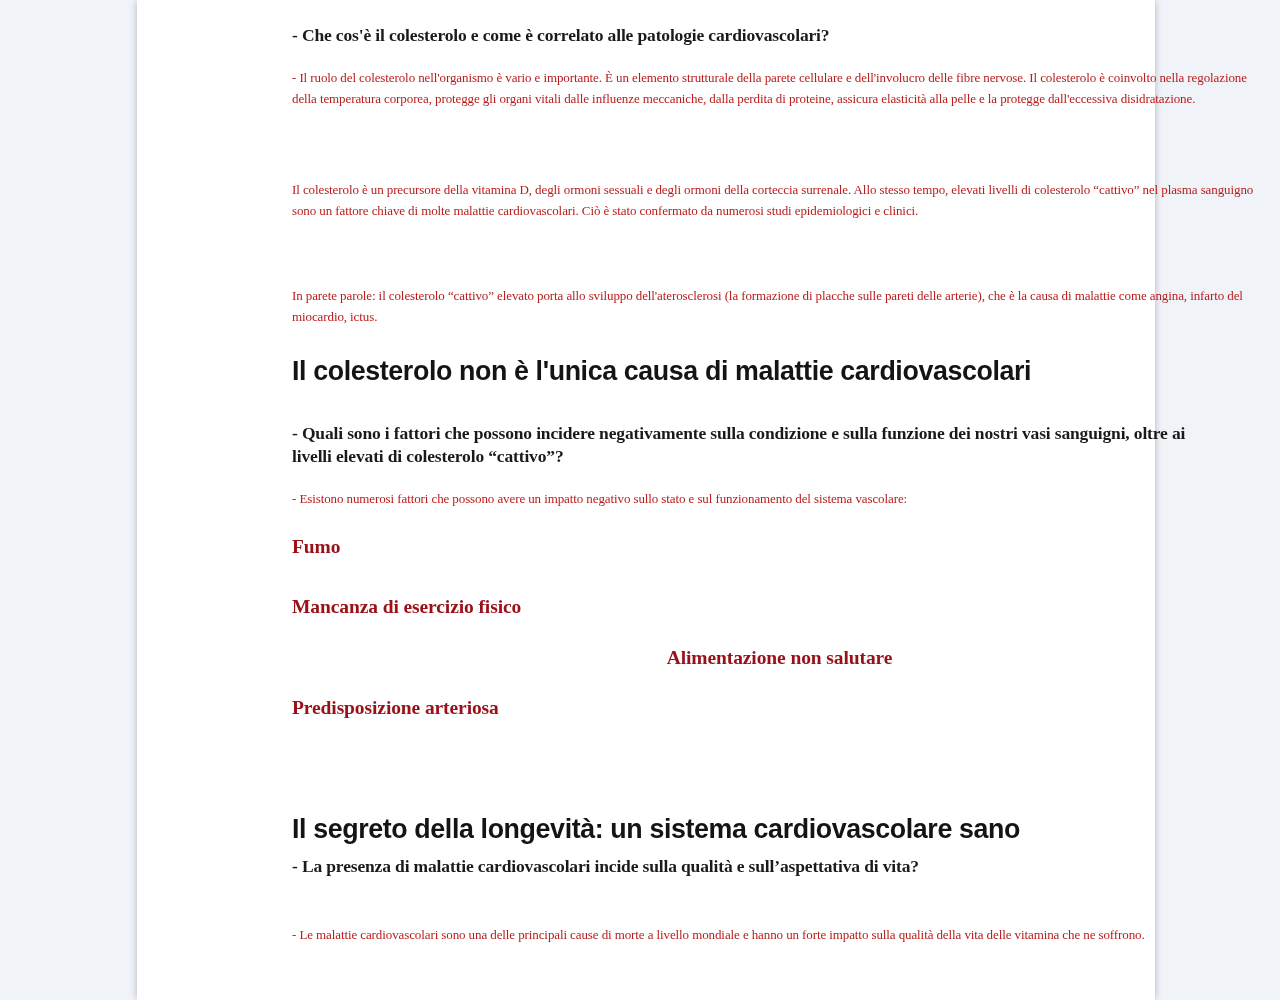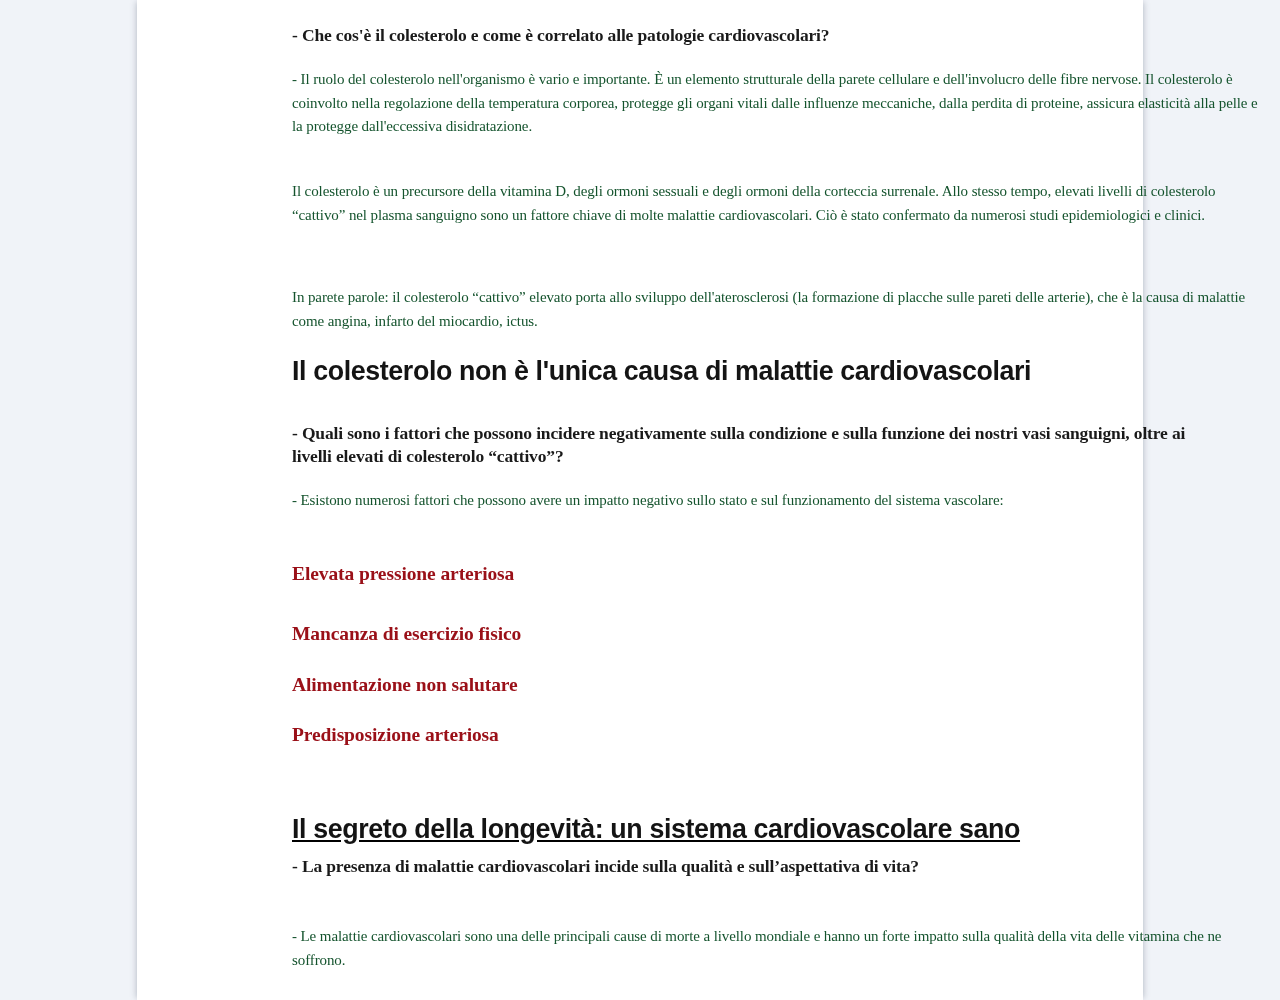--- a/index.html
+++ b/index.html
@@ -17,43 +17,44 @@
   
   .page-sheet {
     position: absolute;
     left: 137px;
     top: 0;
     width: 1006px;
     min-height: 1000px;
     background: #ffffff;
     box-shadow: -3px 0 6px -2px rgba(80,90,110,0.30),
                  3px 0 6px -2px rgba(80,90,110,0.30);
+    padding-left: 12px;
   }
 
   .content {
     padding: 0 18px 0 18px;
   }
 
   
   .q-bold {
     font-family: "Liberation Serif", "DejaVu Serif", serif;
     font-weight: bold;
     font-size: 17.5px;
     line-height: 1.34;
     color: #1a1a1a;
     margin: 0;
     letter-spacing: -0.15px;
   }
 
   .para {
     font-family: "Liberation Serif", "DejaVu Serif", serif;
     font-weight: normal;
-    font-size: 15px;
+    font-size: 13px;
     line-height: 1.58;
-    color: #14532d;
+    color: #b91c1c;
     margin: 0;
     letter-spacing: -0.1px;
   }
 
   .sec-head {
     font-family: "Liberation Sans Narrow", "Liberation Sans", "DejaVu Sans", sans-serif;
     font-weight: bold;
     font-size: 27.5px;
     line-height: 1.2;
     color: #141414;
@@ -106,27 +107,27 @@
 
     <div class="blk w-narrow" style="top:422px;">
       <p class="q-bold">- Quali sono i fattori che possono incidere negativamente sulla condizione e sulla funzione dei nostri vasi sanguigni, oltre ai livelli elevati di colesterolo “cattivo”?</p>
     </div>
 
     <div class="blk w-main" style="top:489px;">
       <p class="para">- Esistono numerosi fattori che possono avere un impatto negativo sullo stato e sul funzionamento del sistema vascolare:</p>
     </div>
 
     <div class="blk w-main" style="top:535px;">
-      <p class="risk" style="margin-top:27px;">Elevata pressione arteriosa</p>
+      <p class="risk" style="margin-bottom:0;">Fumo</p>
       <p class="risk" style="margin-top:37px;">Mancanza di esercizio fisico</p>
-      <p class="risk" style="margin-top:27px;">Alimentazione non salutare</p>
+      <p class="risk" style="margin-top:27px;text-align:center;">Alimentazione non salutare</p>
       <p class="risk" style="margin-top:27px;">Predisposizione arteriosa</p>
     </div>
 
-    <div class="blk w-main" style="top:812px;text-decoration:underline;">
+    <div class="blk w-main" style="top:812px;">
       <h2 class="sec-head">Il segreto della longevità: un sistema cardiovascolare sano</h2>
     </div>
 
     <div class="blk w-main" style="top:855px;">
       <p class="q-bold">- La presenza di malattie cardiovascolari incide sulla qualità e sull’aspettativa di vita?</p>
     </div>
 
     <div class="blk w-main" style="top:925px;">
       <p class="para">- Le malattie cardiovascolari sono una delle principali cause di morte a livello mondiale e hanno un forte impatto sulla qualità della vita delle vitamina che ne soffrono.</p>
     </div>

